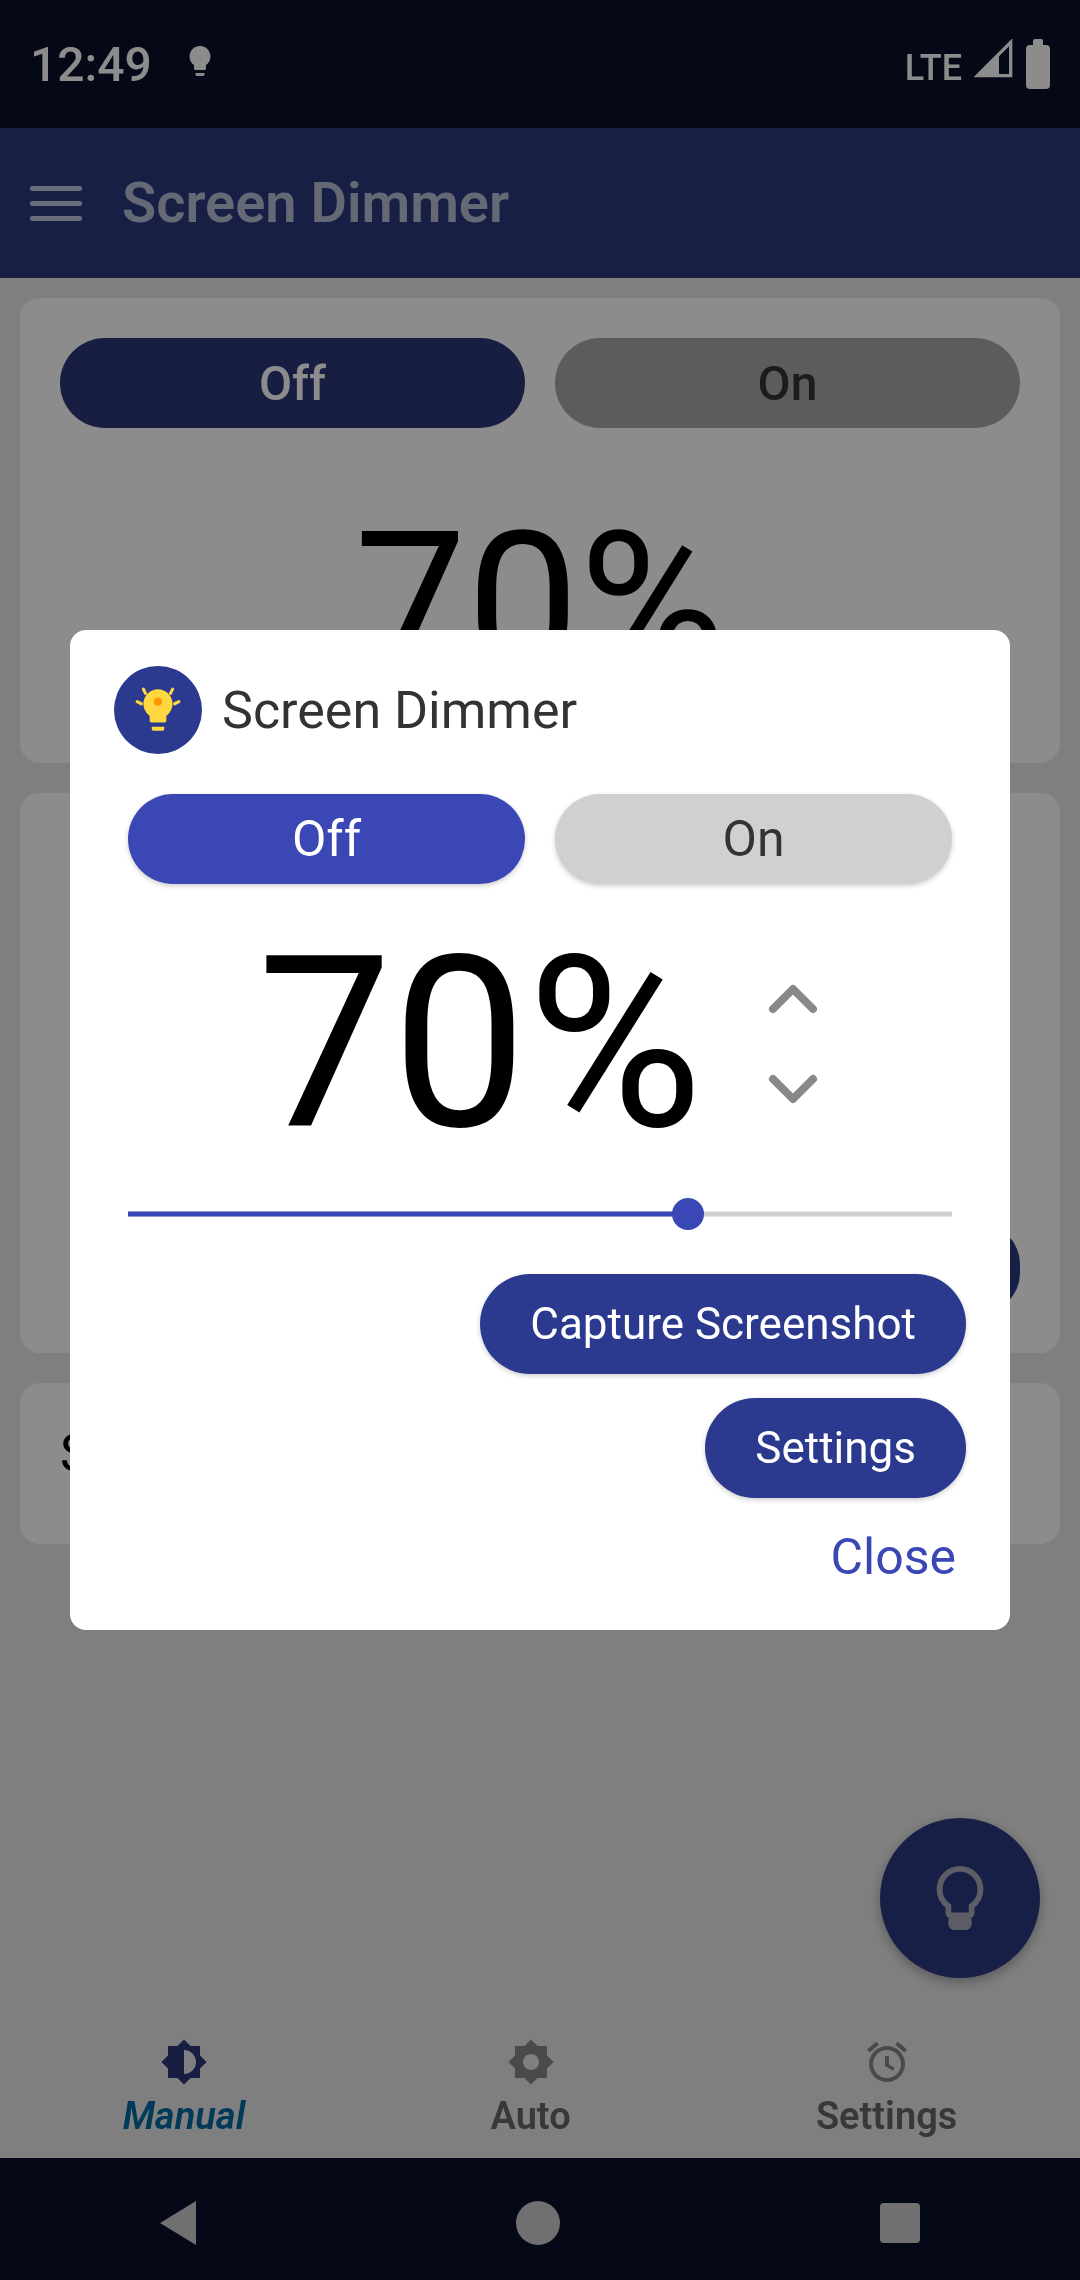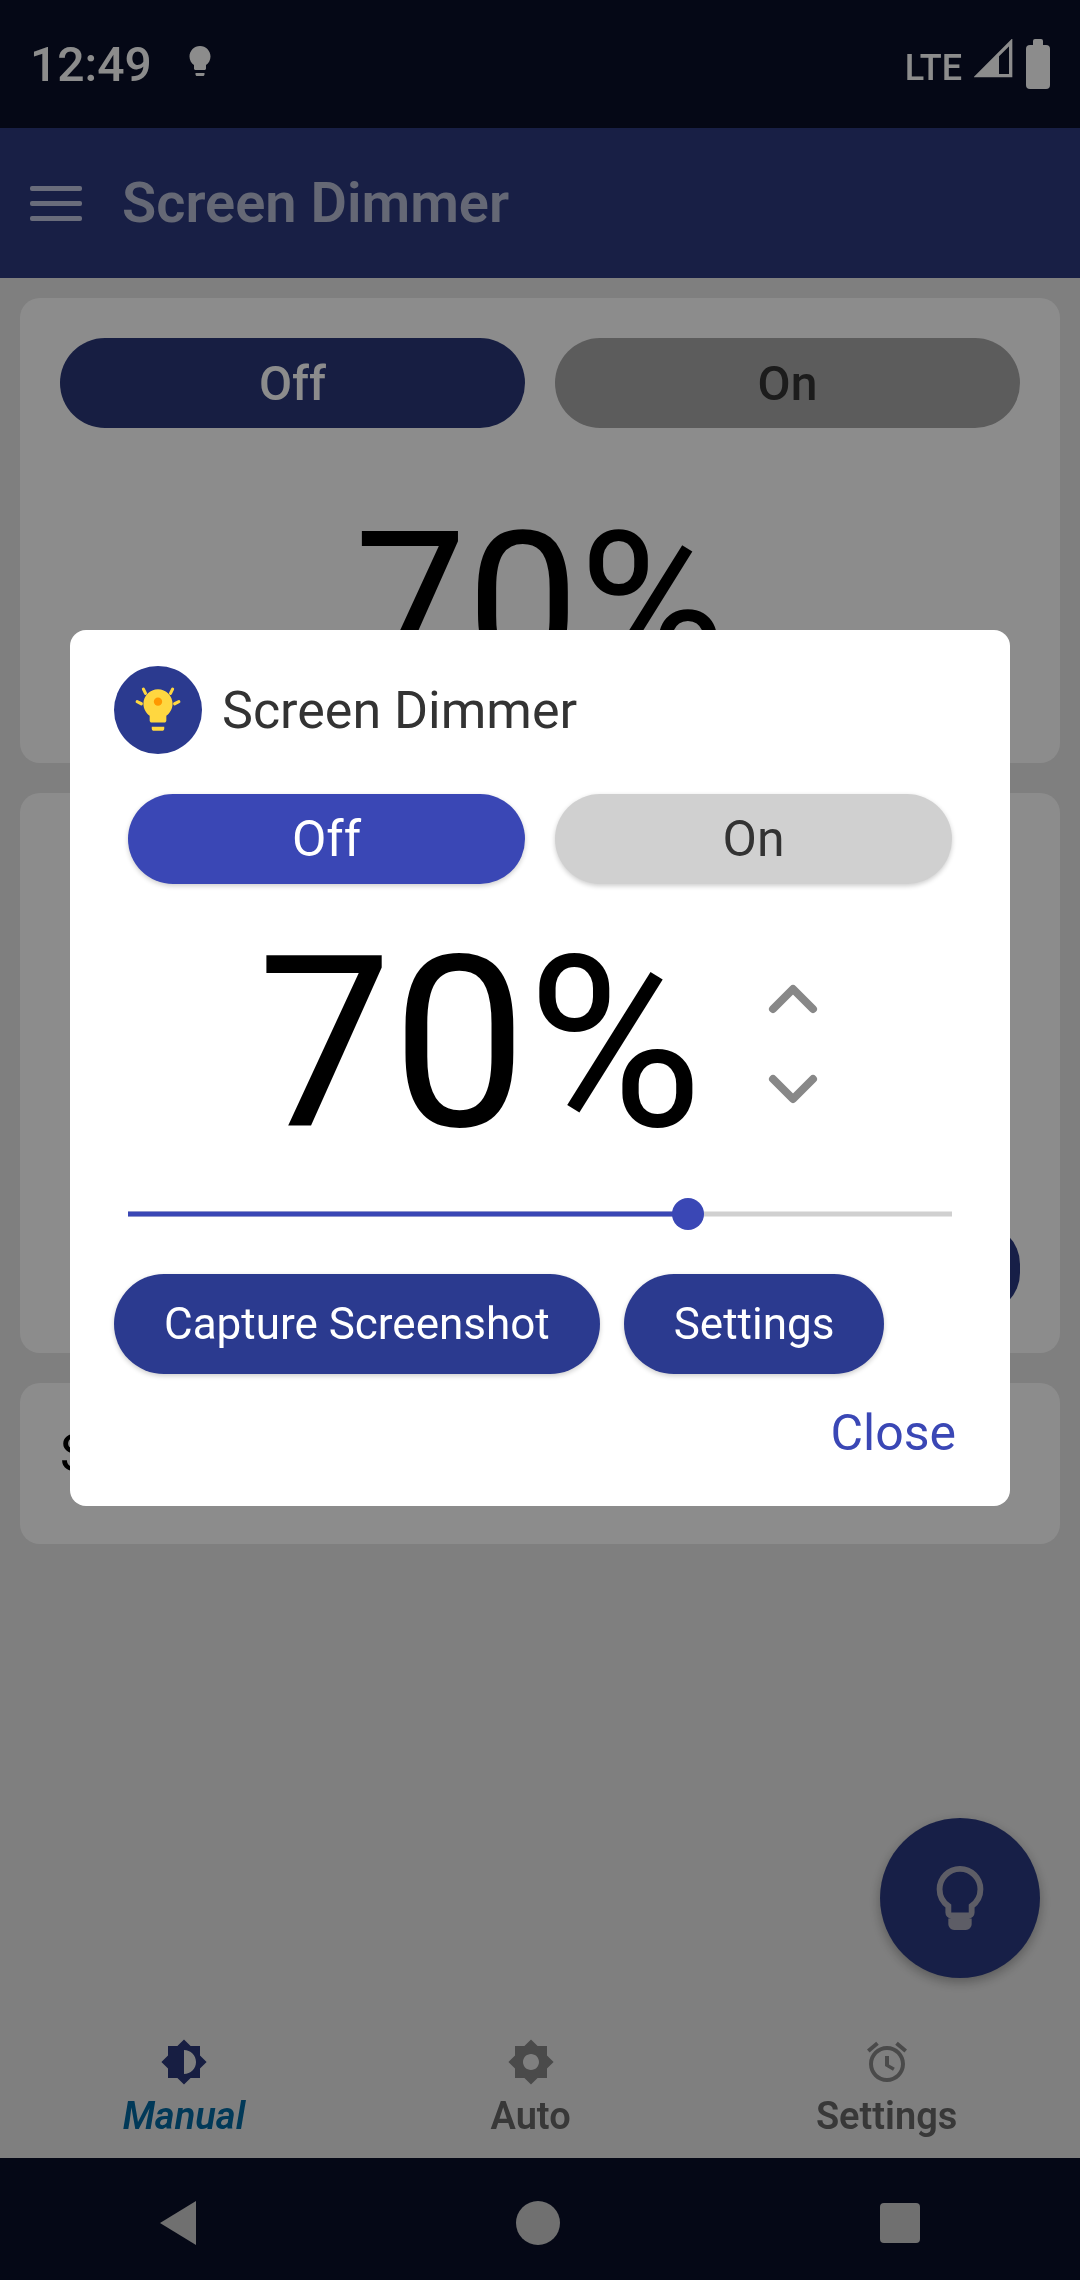--- a/index.html
+++ b/index.html
@@ -370,21 +370,21 @@
       left: 68%;
       width: 32px;
       height: 32px;
       background: #3a47b5;
       border-radius: 50%;
       transform: translate(-50%, -50%);
     }
     
     .dialog-actions {
       display: flex;
-      flex-direction: row;
+      flex-direction: column;
       align-items: flex-end;
       gap: 24px;
       margin-bottom: 30px;
     }
     
     .action-btn {
       background: #2b3a8f;
       color: white;
       padding: 24px 50px;
       border-radius: 50px;

